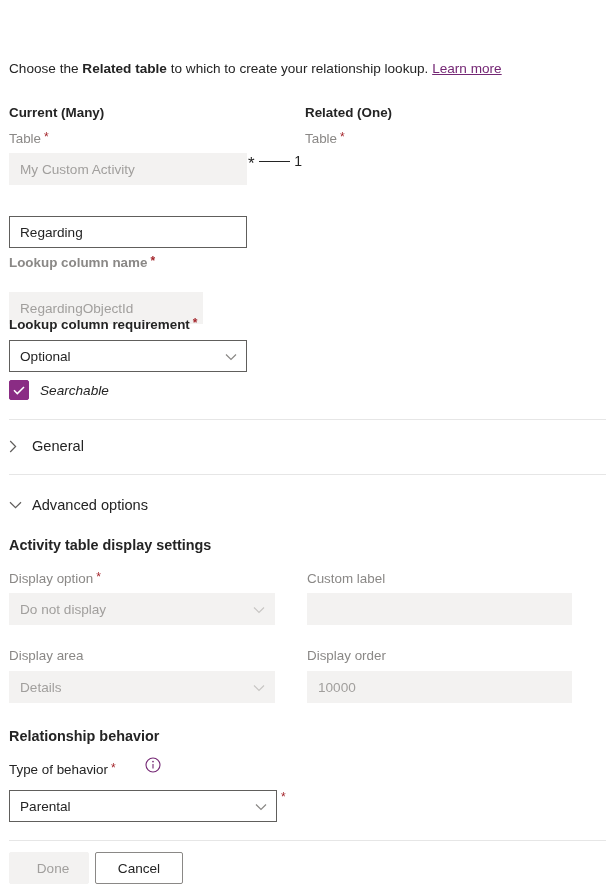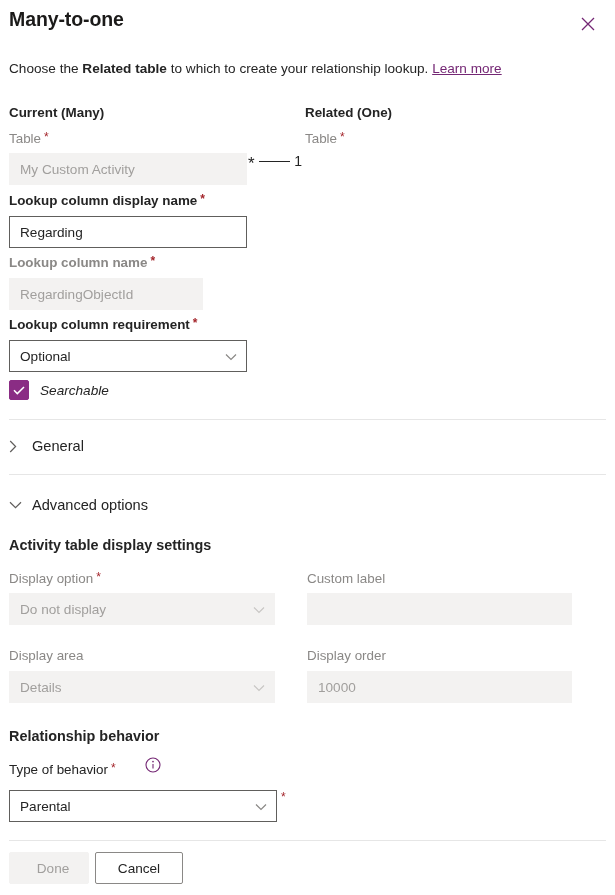--- a/index.html
+++ b/index.html
@@ -109,28 +109,20 @@
   .btn.secondary {
     left:95px; top:852px; width:88px;
     background:#ffffff; border:1px solid #8a8886; color:#242424; cursor:pointer;
   }
 </style>
 </head>
 <body>
 
 <div class="panel">
 
-  <div class="header">
-    <div class="title">Many-to-one</div>
-    <button class="close-btn">
-      <svg width="14" height="14" viewBox="0 0 14 14" aria-hidden="true">
-        <path d="M1 1 L13 13 M13 1 L1 13" stroke="#742774" stroke-width="1.3" fill="none"></path>
-      </svg>
-    </button>
-  </div>
 
   <div class="subtitle">
     <span>Choose the </span><b>Related table</b><span> to which to create your relationship lookup. </span><a class="link">Learn more</a>
   </div>
 
   <div class="col-head left">Current (Many)</div>
   <div class="col-head right">Related (One)</div>
 
   <div class="lbl dim" style="left:9px; top:131px;">
     <span>Table</span><span class="req">*</span>
@@ -142,31 +134,28 @@
   <div class="notation">
     <span class="star">*</span>
     <span class="bar"></span>
     <span class="one">1</span>
   </div>
 
   <div class="lbl dim" style="left:305px; top:131px;">
     <span>Table</span><span class="req">*</span>
   </div>
 
-  <div class="lbl bold" style="left:9px; top:193px;">
-    <span>Lookup column display name</span><span class="req">*</span>
-  </div>
   <div class="fld active" style="left:9px; top:216px; width:238px;">
     <span class="val">Regarding</span>
   </div>
 
   <div class="lbl dim bold" style="left:9px; top:255px;">
     <span>Lookup column name</span><span class="req">*</span>
   </div>
-  <div class="fld filled" style="left:9px; top:278px; width:194px;">
+  <div class="fld filled" style="left:9px; top:292px; width:194px;">
     <span class="val">RegardingObjectId</span>
   </div>
 
   <div class="lbl bold" style="left:9px; top:317px;">
     <span>Lookup column requirement</span><span class="req">*</span>
   </div>
   <div class="fld active" style="left:9px; top:340px; width:238px;">
     <span class="val">Optional</span>
     <span class="chev">
       <svg width="12" height="8" viewBox="0 0 12 8">

